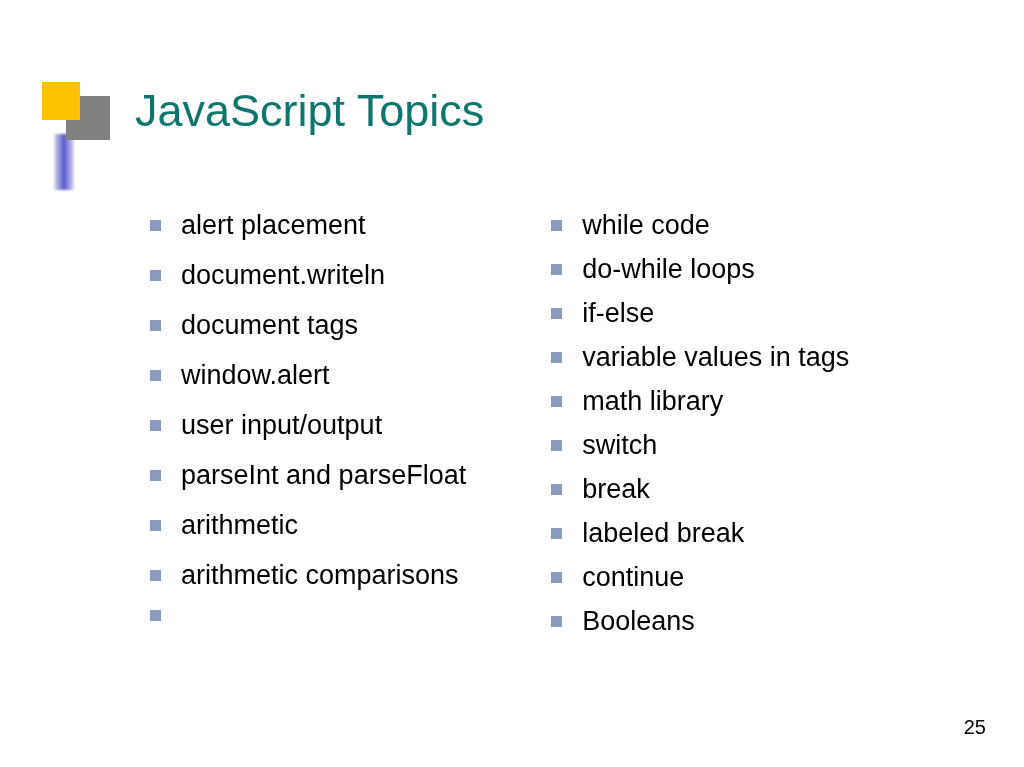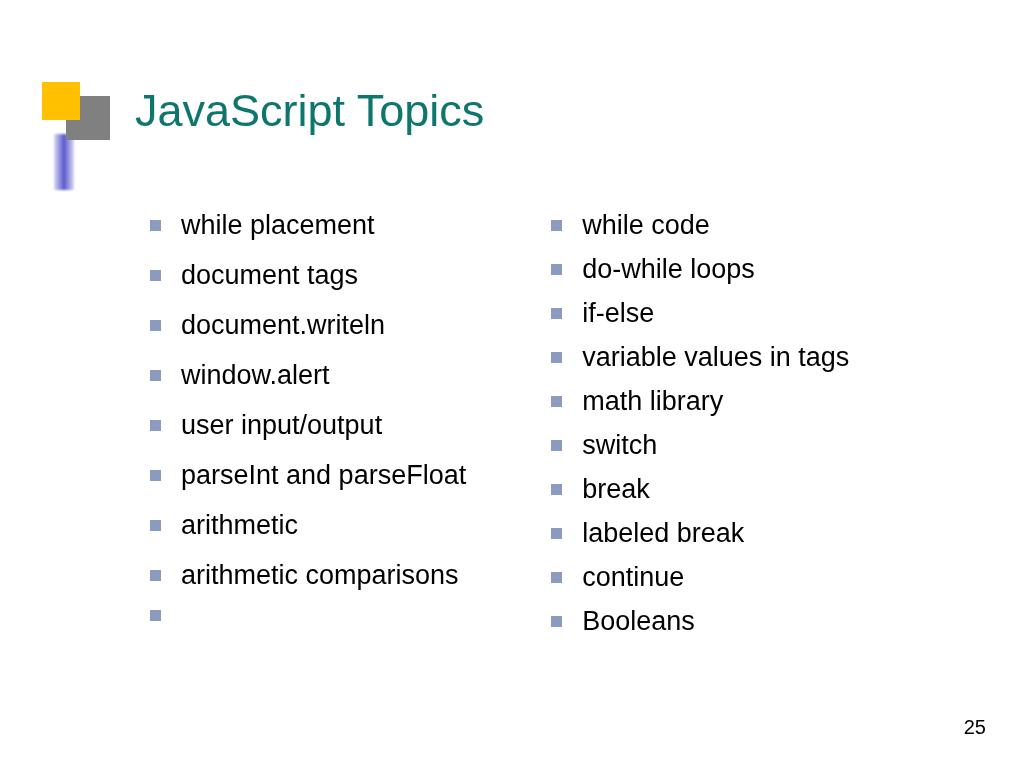--- a/index.html
+++ b/index.html
@@ -106,29 +106,29 @@
   <div class="gray-square"></div>
   <div class="blue-bar"></div>
 </div>
 
 <h1 class="title">JavaScript Topics</h1>
 
 <div class="content">
   <div class="column col-left" id="left-col">
       <div class="list-item">
         <div class="bullet"></div>
-        <span class="item-text">while placement</span>
+        <span class="item-text">alert placement</span>
+      </div>
+      <div class="list-item">
+        <div class="bullet"></div>
+        <span class="item-text">document.writeln</span>
       </div>
       <div class="list-item">
         <div class="bullet"></div>
         <span class="item-text">document tags</span>
-      </div>
-      <div class="list-item">
-        <div class="bullet"></div>
-        <span class="item-text">document.writeln</span>
       </div>
       <div class="list-item">
         <div class="bullet"></div>
         <span class="item-text">window.alert</span>
       </div>
       <div class="list-item">
         <div class="bullet"></div>
         <span class="item-text">user input/output</span>
       </div>
       <div class="list-item">

